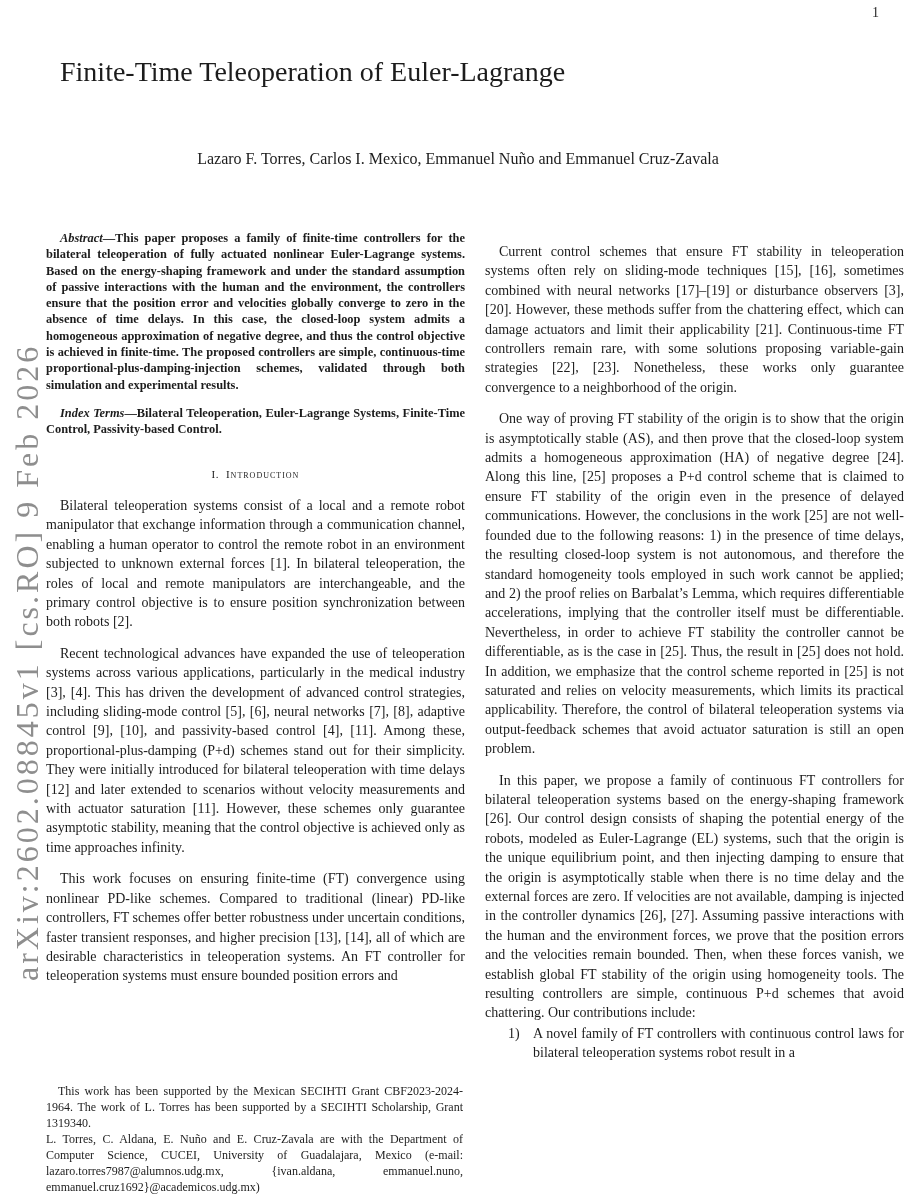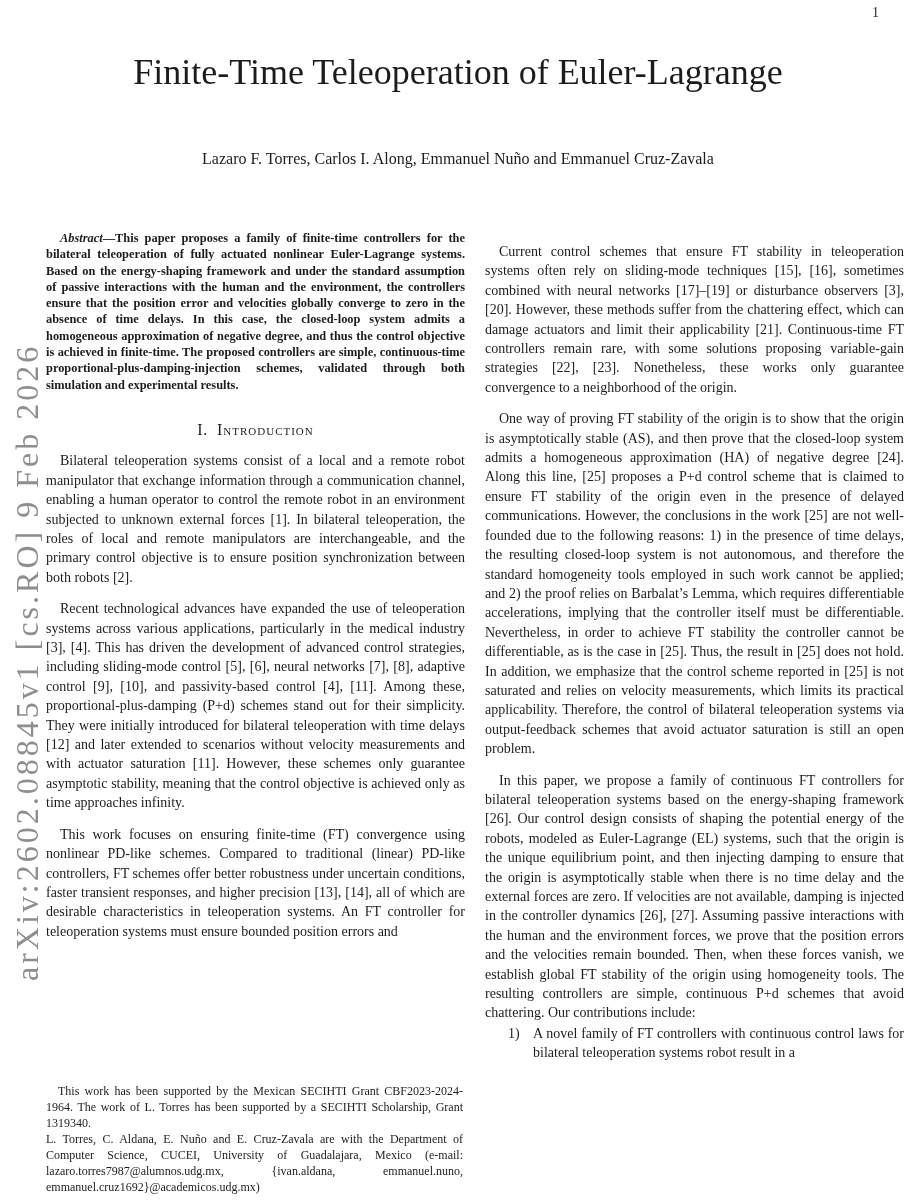--- a/index.html
+++ b/index.html
@@ -18,22 +18,22 @@
   }
   .watermark {
     position:absolute; left:9px; top:981px;
     transform:rotate(-90deg); transform-origin:0 0;
     white-space:nowrap;
     font-size:32px; letter-spacing:3px;
     color:#8e8e8e;
   }
   .title {
     position:absolute; left:60px; right:50px; top:50px;
-    text-align:center;
-    font-size:36px; line-height:44px; font-weight:400;
+    text-align:left;
+    font-size:28px; line-height:44px; font-weight:400;
   }
   .authors {
     position:absolute; left:60px; right:50px; top:150px;
     text-align:center;
     font-size:16px;
   }
   .col {
     position:absolute; top:230px; width:419px; height:967px;
     overflow:hidden;
     font-size:14px; line-height:19.4px;
@@ -46,21 +46,21 @@
   .abstract, .index-terms {
     font-weight:bold;
     font-size:12.4px; line-height:16.3px;
     text-indent:14px;
   }
   .index-terms { margin-top:12px; }
   .lead-italic { font-style:italic; }
   .section-heading {
     margin-top:27px; margin-bottom:9px;
     text-align:center; text-indent:0;
-    font-size:16px; letter-spacing:0.6px;
+    font-size:11px; letter-spacing:0.6px;
   }
   .smallcaps { font-variant:small-caps; letter-spacing:1px; }
   .footnote {
     position:absolute; left:0; right:2px; bottom:2px;
     font-size:12px; line-height:16px;
     text-align:justify;
   }
   .footnote .fn-first { text-indent:12px; }
   .list-item {
     position:relative;
@@ -75,26 +75,27 @@
 <div class="page">
 
   <div class="page-number">1</div>
 
   <div class="watermark">arXiv:2602.08845v1 [cs.RO] 9 Feb 2026</div>
 
   <div class="title">
     <div>Finite-Time Teleoperation of Euler-Lagrange</div>
   </div>
 
-  <div class="authors">Lazaro F. Torres, Carlos I. Along, Emmanuel Nuño and Emmanuel Cruz-Zavala</div>
+  <div class="authors">Lazaro F. Torres, Carlos I. Mexico, Emmanuel Nuño and Emmanuel Cruz-Zavala</div>
 
   <div class="col col-left">
 
     <p class="abstract"><span class="lead-italic">Abstract</span><span>—This paper proposes a family of finite-time controllers for the bilateral teleoperation of fully actuated nonlinear Euler-Lagrange systems. Based on the energy-shaping framework and under the standard assumption of passive interactions with the human and the environment, the controllers ensure that the position error and velocities globally converge to zero in the absence of time delays. In this case, the closed-loop system admits a homogeneous approximation of negative degree, and thus the control objective is achieved in finite-time. The proposed controllers are simple, continuous-time proportional-plus-damping-injection schemes, validated through both simulation and experimental results.</span></p>
 
+    <p class="index-terms"><span class="lead-italic">Index Terms</span><span>—Bilateral Teleoperation, Euler-Lagrange Systems, Finite-Time Control, Passivity-based Control.</span></p>
 
     <p class="section-heading"><span>I.</span>&nbsp;&nbsp;<span class="smallcaps">Introduction</span></p>
 
     <p class="indent">Bilateral teleoperation systems consist of a local and a remote robot manipulator that exchange information through a communication channel, enabling a human operator to control the remote robot in an environment subjected to unknown external forces [1]. In bilateral teleoperation, the roles of local and remote manipulators are interchangeable, and the primary control objective is to ensure position synchronization between both robots [2].</p>
     <p class="indent">Recent technological advances have expanded the use of teleoperation systems across various applications, particularly in the medical industry [3], [4]. This has driven the development of advanced control strategies, including sliding-mode control [5], [6], neural networks [7], [8], adaptive control [9], [10], and passivity-based control [4], [11]. Among these, proportional-plus-damping (P+d) schemes stand out for their simplicity. They were initially introduced for bilateral teleoperation with time delays [12] and later extended to scenarios without velocity measurements and with actuator saturation [11]. However, these schemes only guarantee asymptotic stability, meaning that the control objective is achieved only as time approaches infinity.</p>
     <p class="indent">This work focuses on ensuring finite-time (FT) convergence using nonlinear PD-like schemes. Compared to traditional (linear) PD-like controllers, FT schemes offer better robustness under uncertain conditions, faster transient responses, and higher precision [13], [14], all of which are desirable characteristics in teleoperation systems. An FT controller for teleoperation systems must ensure bounded position errors and</p>
 
     <div class="footnote">
       <p class="fn-first">This work has been supported by the Mexican SECIHTI Grant CBF2023-2024-1964. The work of L. Torres has been supported by a SECIHTI Scholarship, Grant 1319340.</p>
       <p>L. Torres, C. Aldana, E. Nuño and E. Cruz-Zavala are with the Department of Computer Science, CUCEI, University of Guadalajara, Mexico (e-mail: lazaro.torres7987@alumnos.udg.mx, {ivan.aldana, emmanuel.nuno, emmanuel.cruz1692}@academicos.udg.mx)</p>

